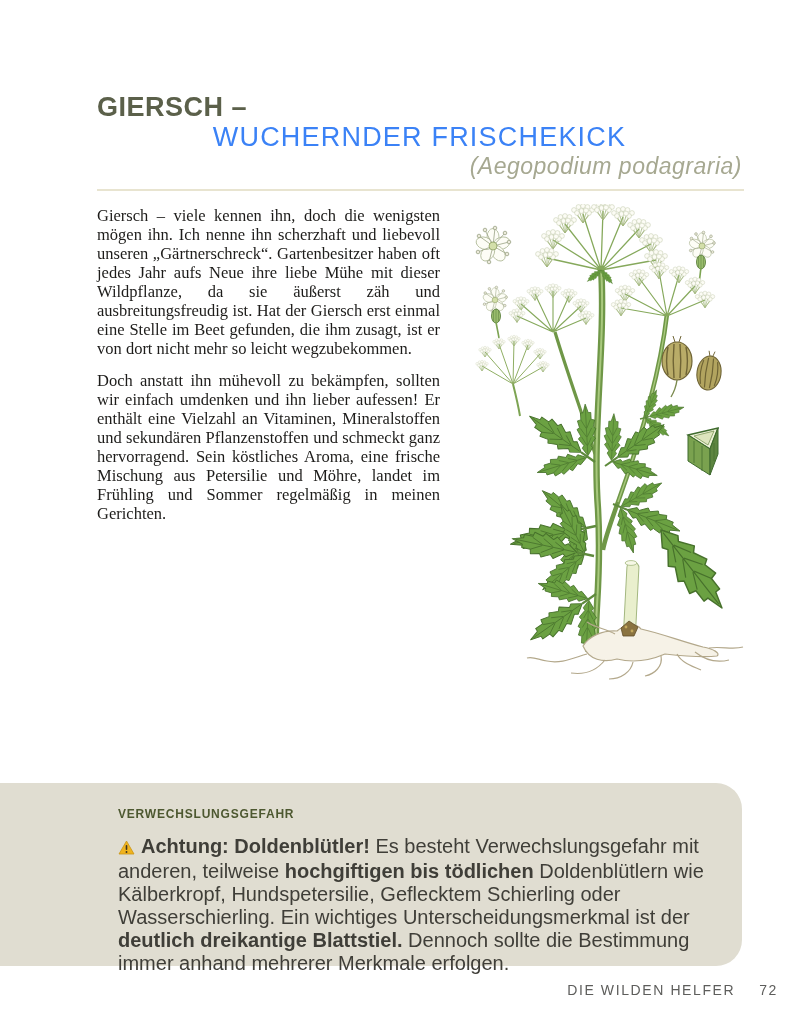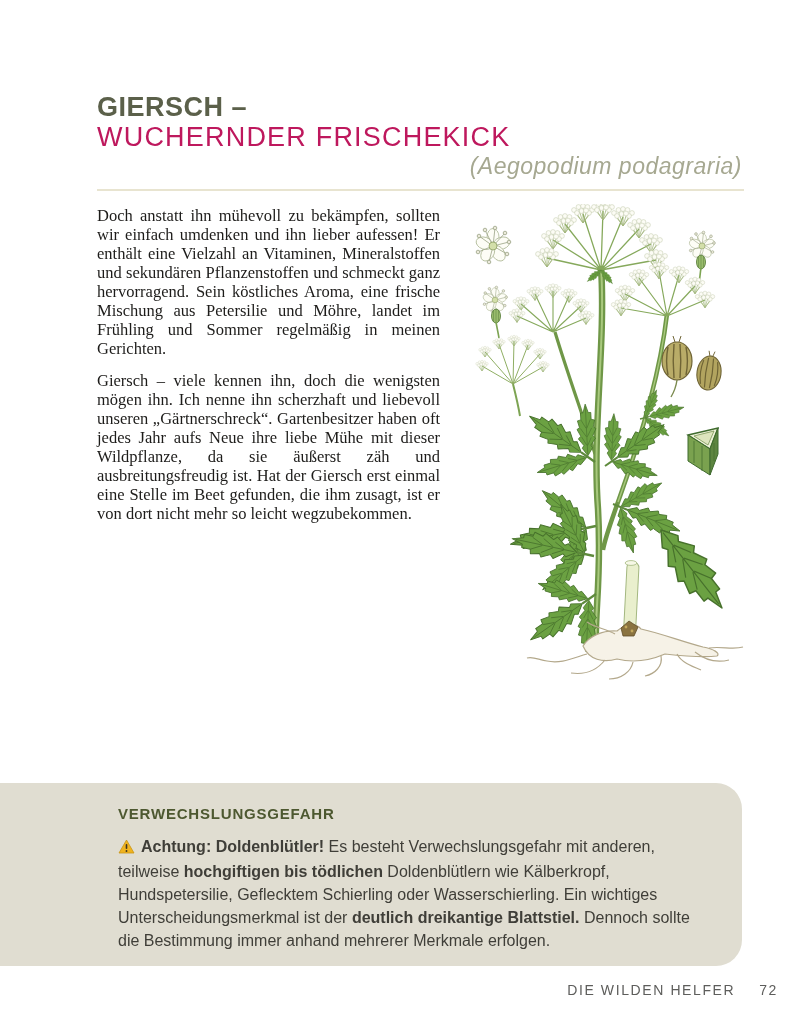--- a/index.html
+++ b/index.html
@@ -10,21 +10,21 @@
     font-family:"Liberation Sans", sans-serif;
   }
   
   .header { position:absolute; left:97px; top:84px; width:645px; }
   .title-line1 {
     font-weight:700; font-size:27px; line-height:30px;
     letter-spacing:0.5px; color:#5b604a;
   }
   .title-line2 {
     font-weight:400; font-size:27px; line-height:30px;
-    letter-spacing:1.2px; color:#be185d;
+    letter-spacing:1.2px; color:#3b82f6;text-align:center;
   }
   .subtitle-latin {
     font-style:italic; font-weight:400; font-size:23px; line-height:29px;
     letter-spacing:0.5px; color:#a6a891;text-align:right;
   }
   .title-divider { margin-top:8px; width:647px; height:2px; background:#e8e4d0; }
   
   .body-col {
     position:absolute; left:97px; top:198px; width:343px;
     font-family:"Liberation Serif", serif; font-size:16.5px; line-height:19px;
@@ -33,26 +33,26 @@
   .body-col p + p { margin-top:13px; }
   
   .illustration { position:absolute; left:455px; top:196px; width:350px; height:525px; }
   
   .warning-box {
     position:absolute; left:0; top:775px; width:742px; height:183px;
     background:#e0ddd1; border-radius:0 26px 26px 0;
     padding:22px 0 0 118px;
   }
   .warning-heading {
-    font-weight:700; font-size:15px; line-height:18px;
+    font-weight:700; font-size:12px; line-height:18px;
     letter-spacing:0.8px; color:#4d5830;
   }
   .warning-body {
     margin-top:12px; width:590px;
-    font-size:16px; line-height:23px; color:#3f3e38;
+    font-size:20px; line-height:23px; color:#3f3e38;
   }
   .warning-icon { display:inline-block; vertical-align:-2px; margin-right:6px; }
   
   .footer {
     position:absolute; top:974px; right:27px;
     display:flex; align-items:flex-end; gap:24px;
     font-size:14px; letter-spacing:1.6px; color:#5d5d5b;
   }
 </style>
 </head>
@@ -61,22 +61,22 @@
 <div class="page">
 
   <div class="header">
     <div class="title-line1">GIERSCH –</div>
     <div class="title-line2">WUCHERNDER FRISCHEKICK</div>
     <div class="subtitle-latin">(Aegopodium podagraria)</div>
     <div class="title-divider"></div>
   </div>
 
   <div class="body-col">
+    <p>Giersch – viele kennen ihn, doch die wenigsten mögen ihn. Ich nenne ihn scherzhaft und liebevoll unseren „Gärtnerschreck“. Gartenbesitzer haben oft jedes Jahr aufs Neue ihre liebe Mühe mit dieser Wildpflanze, da sie äußerst zäh und ausbreitungsfreudig ist. Hat der Giersch erst einmal eine Stelle im Beet gefunden, die ihm zusagt, ist er von dort nicht mehr so leicht wegzubekommen.</p>
     <p>Doch anstatt ihn mühevoll zu bekämpfen, sollten wir einfach umdenken und ihn lieber aufessen! Er enthält eine Vielzahl an Vitaminen, Mineralstoffen und sekundären Pflanzenstoffen und schmeckt ganz hervorragend. Sein köstliches Aroma, eine frische Mischung aus Petersilie und Möhre, landet im Frühling und Sommer regelmäßig in meinen Gerichten.</p>
-    <p>Giersch – viele kennen ihn, doch die wenigsten mögen ihn. Ich nenne ihn scherzhaft und liebevoll unseren „Gärtnerschreck“. Gartenbesitzer haben oft jedes Jahr aufs Neue ihre liebe Mühe mit dieser Wildpflanze, da sie äußerst zäh und ausbreitungsfreudig ist. Hat der Giersch erst einmal eine Stelle im Beet gefunden, die ihm zusagt, ist er von dort nicht mehr so leicht wegzubekommen.</p>
   </div>
 
   <div class="illustration">
     <svg viewBox="0 0 350 525" width="350" height="525" xmlns="http://www.w3.org/2000/svg">
       <defs>
         <g id="floret">
             <circle r="2.4" fill="#fcfcf5" stroke="#c0c8ab" stroke-width="0.5"></circle>
           </g>
         <g id="umbellet">
           <path d="M0,9 L-9,-3 M0,9 L-4.5,-6 M0,9 L0,-7 M0,9 L4.5,-6 M0,9 L9,-3 M0,9 L-6,0 M0,9 L6,0" stroke="#a4b87f" stroke-width="0.8" fill="none"></path>

